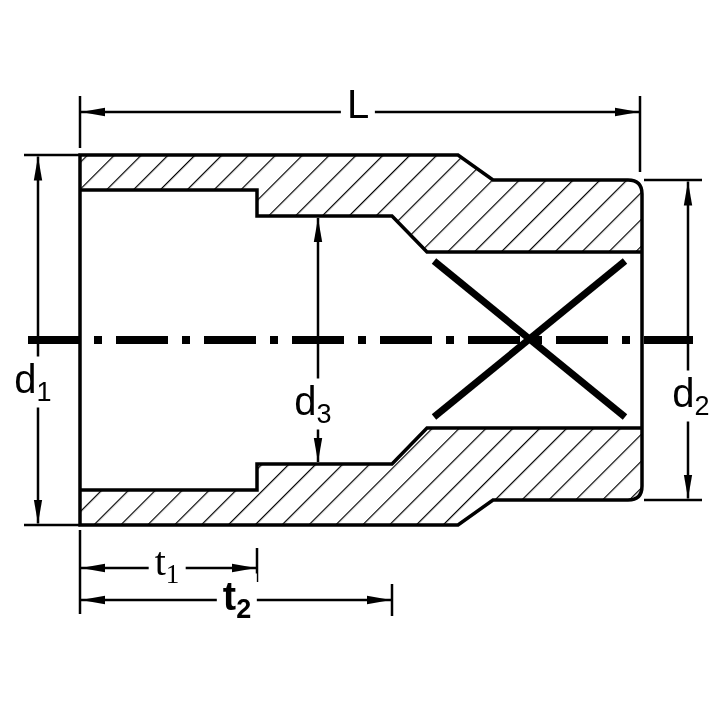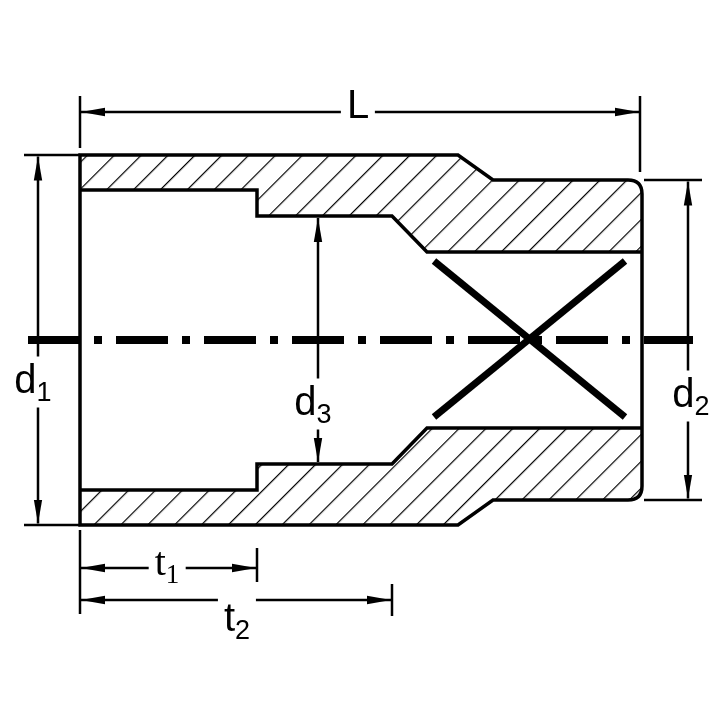--- a/index.html
+++ b/index.html
@@ -104,17 +104,17 @@
   </div>
 
   <div class="dim-label" style="left:313px; top:404px;">
     <span class="main">d</span><span class="sub">3</span>
   </div>
 
   <div class="dim-label" style="left:167px; top:565px;font-family:Liberation Serif, serif;">
     <span class="main">t</span><span class="sub">1</span>
   </div>
 
-  <div class="dim-label" style="left:237px; top:620px;">
+  <div class="dim-label" style="left:237px; top:599px;font-weight:bold;">
     <span class="main">t</span><span class="sub">2</span>
   </div>
 
 </div>
 
 </body></html>

